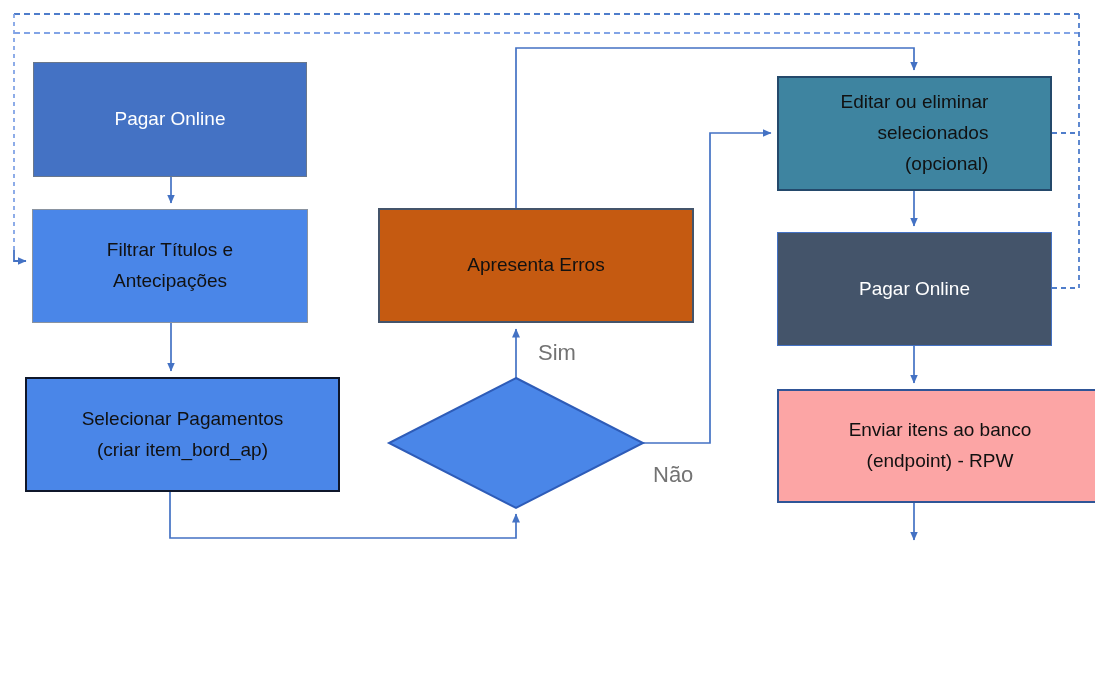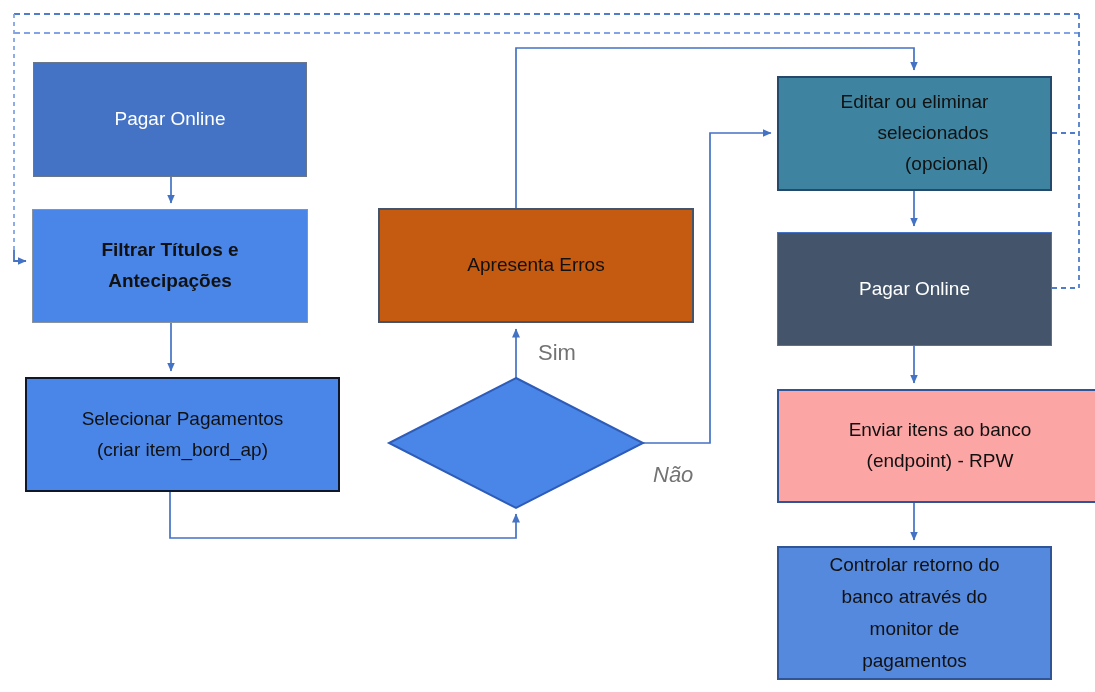--- a/index.html
+++ b/index.html
@@ -24,21 +24,21 @@
     line-height: 1.62;
     color: #111111;
     box-sizing: border-box;
   }
   .node-pagar1 {
     left: 33px; top: 62px; width: 274px; height: 115px;
     background: #4472c4; border: 1px solid #69778c; color: #ffffff;
   }
   .node-filtrar {
     left: 32px; top: 209px; width: 276px; height: 114px;
-    background: #4a86e8; border: 1px solid #8a93a0; font-weight: bold;
+    background: #4a86e8; border: 1px solid #8a93a0;
   }
   .node-selecionar {
     left: 25px; top: 377px; width: 315px; height: 115px;
     background: #4a86e8; border: 2px solid #0f172a;
   }
   .node-apresenta {
     left: 378px; top: 208px; width: 316px; height: 115px;
     background: #c55a11; border: 2px solid #44546a;
   }
   .node-erros-label {
@@ -62,21 +62,21 @@
     background: #5589dd; border: 2px solid #2f5597;
     line-height: 1.68;
   }
   .edge-label {
     position: absolute;
     z-index: 3;
     font-size: 22px;
     color: #737373;
   }
   .label-sim { left: 538px; top: 340px; }
-  .label-nao { left: 653px; top: 462px; font-style: italic; }
+  .label-nao { left: 653px; top: 462px; }
 </style>
 </head>
 <body>
 
 <div id="canvas">
 
   <svg id="wires" width="1095" height="692" viewBox="0 0 1095 692">
     <defs>
       <marker id="arrow" markerWidth="11" markerHeight="9" refX="8.5" refY="4" orient="auto" markerUnits="userSpaceOnUse">
         <path d="M0,0 L9,4 L0,8 Z" fill="#4472c4"></path>
@@ -117,21 +117,17 @@
 
   <div class="node node-editar">Editar ou eliminar
 selecionados
 (opcional)</div>
 
   <div class="node node-pagar2">Pagar Online</div>
 
   <div class="node node-enviar">Enviar itens ao banco
 (endpoint) - RPW</div>
 
-  <div class="node node-controlar">Controlar retorno do
-banco através do
-monitor de
-pagamentos</div>
 
   <div class="edge-label label-sim">Sim</div>
   <div class="edge-label label-nao">Não</div>
 
 </div>
 
 </body></html>

